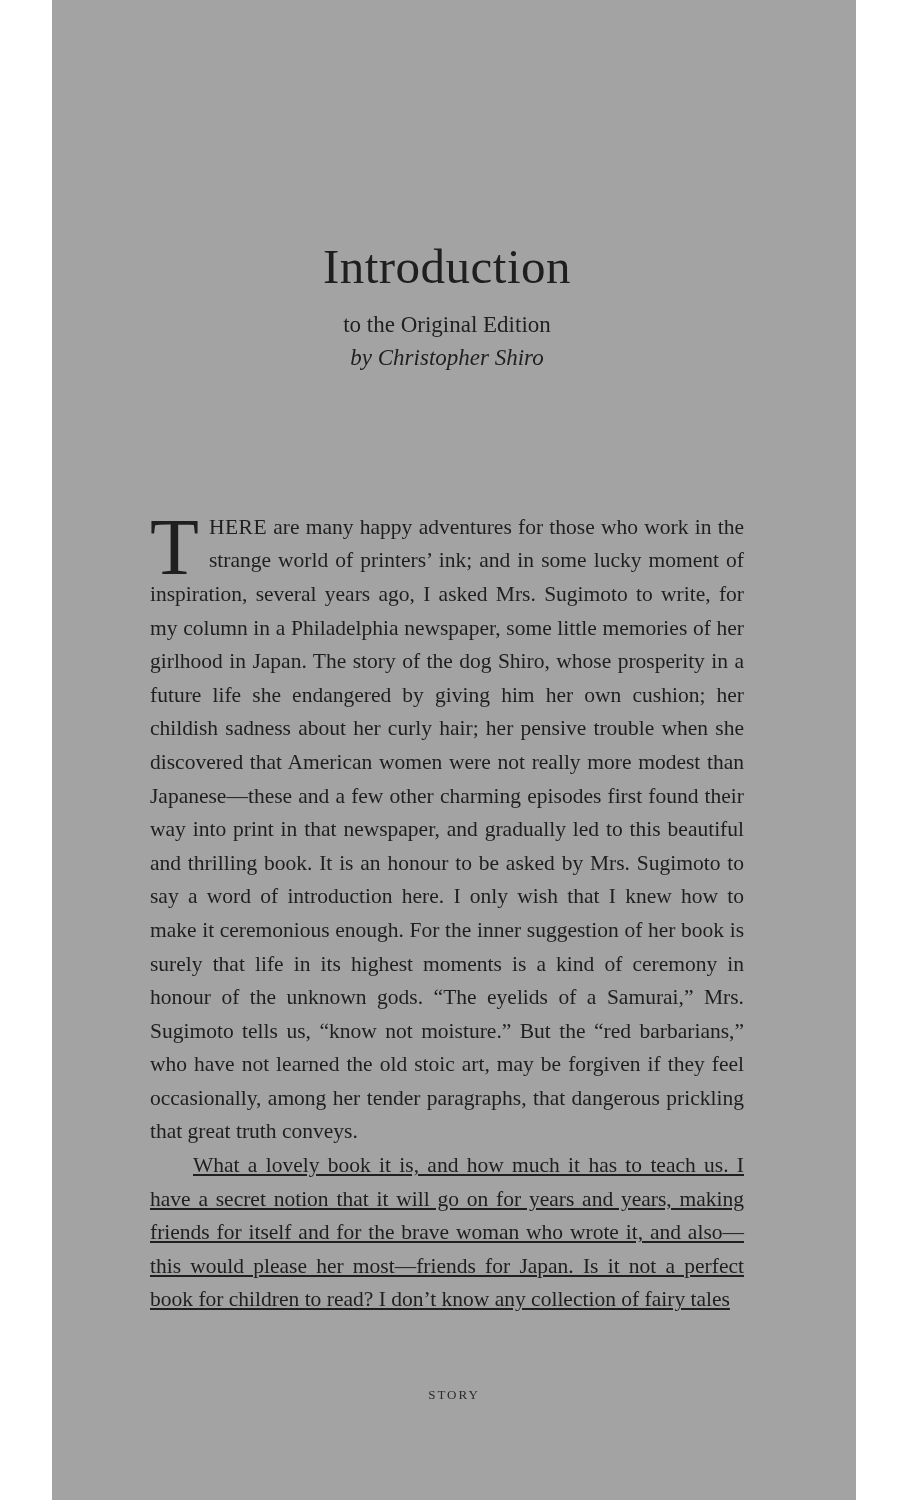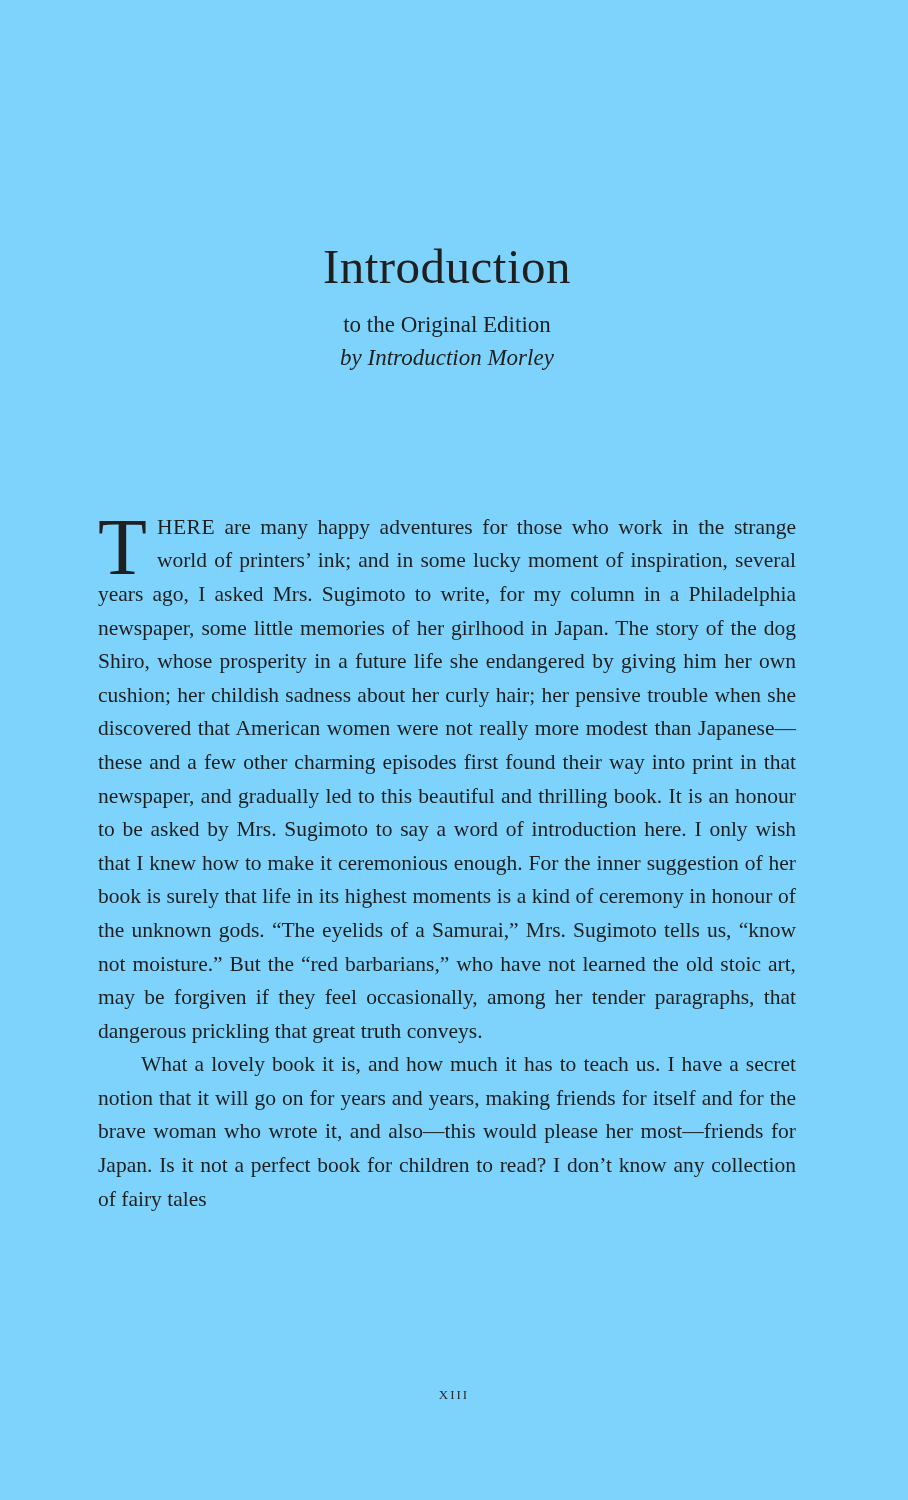--- a/index.html
+++ b/index.html
@@ -1,22 +1,22 @@
 <!DOCTYPE html>
 <html><head>
 <meta charset="utf-8">
 <style>
   * { margin: 0; padding: 0; box-sizing: border-box; }
   html, body { background: #ffffff; }
   .page {
     position: relative;
-    width: 908px;
+    width: 804px;
     height: 1500px;
     margin: 0 auto;
-    background: #7dd3fc;
+    background: #a3a3a3;
     color: #1f1f1f;
     font-family: "Liberation Serif", serif;
     overflow: hidden;
   }
   .content {
     padding-left: 98px;
     padding-right: 112px;
   }
   .title {
     padding-top: 238px;
@@ -38,21 +38,21 @@
     line-height: 34px;
     font-style: italic;
   }
   .body-text {
     margin-top: 136px;
     font-size: 21.5px;
     line-height: 33.6px;
     text-align: justify;
   }
   .para { text-align: justify; }
-  .para.indent { text-indent: 2em; }
+  .para.indent { text-indent: 2em; text-decoration: underline; }
   .dropcap {
     float: left;
     font-size: 80px;
     line-height: 62px;
     padding-right: 10px;
     margin-top: 5px;
   }
   .leadin {
     letter-spacing: 0.5px;
   }
@@ -71,23 +71,23 @@
 </head>
 <body>
 
 <div class="page">
   <div class="content">
 
     <h1 class="title">Introduction</h1>
 
     <div class="subtitle">to the Original Edition</div>
 
-    <div class="byline">by Introduction Morley</div>
+    <div class="byline">by Christopher Shiro</div>
 
     <div class="body-text">
       <p class="para first"><span class="dropcap">T</span><span class="leadin">HERE</span><span> are many happy adventures for those who work in the strange world of printers’ ink; and in some lucky moment of inspiration, several years ago, I asked Mrs. Sugimoto to write, for my column in a Philadelphia newspaper, some little memories of her girlhood in Japan. The story of the dog Shiro, whose prosperity in a future life she endangered by giving him her own cushion; her childish sadness about her curly hair; her pensive trouble when she discovered that American women were not really more modest than Japanese—these and a few other charming episodes first found their way into print in that newspaper, and gradually led to this beautiful and thrilling book. It is an honour to be asked by Mrs. Sugimoto to say a word of introduction here. I only wish that I knew how to make it ceremonious enough. For the inner suggestion of her book is surely that life in its highest moments is a kind of ceremony in honour of the unknown gods. “The eyelids of a Samurai,” Mrs. Sugimoto tells us, “know not moisture.” But the “red barbarians,” who have not learned the old stoic art, may be forgiven if they feel occasionally, among her tender paragraphs, that dangerous prickling that great truth conveys.</span></p>
       <p class="para indent">What a lovely book it is, and how much it has to teach us. I have a secret notion that it will go on for years and years, making friends for itself and for the brave woman who wrote it, and also—this would please her most—friends for Japan. Is it not a perfect book for children to read? I don’t know any collection of fairy tales</p>
     </div>
 
   </div>
 
-  <div class="folio">xiii</div>
+  <div class="folio">story</div>
 </div>
 
 </body></html>

